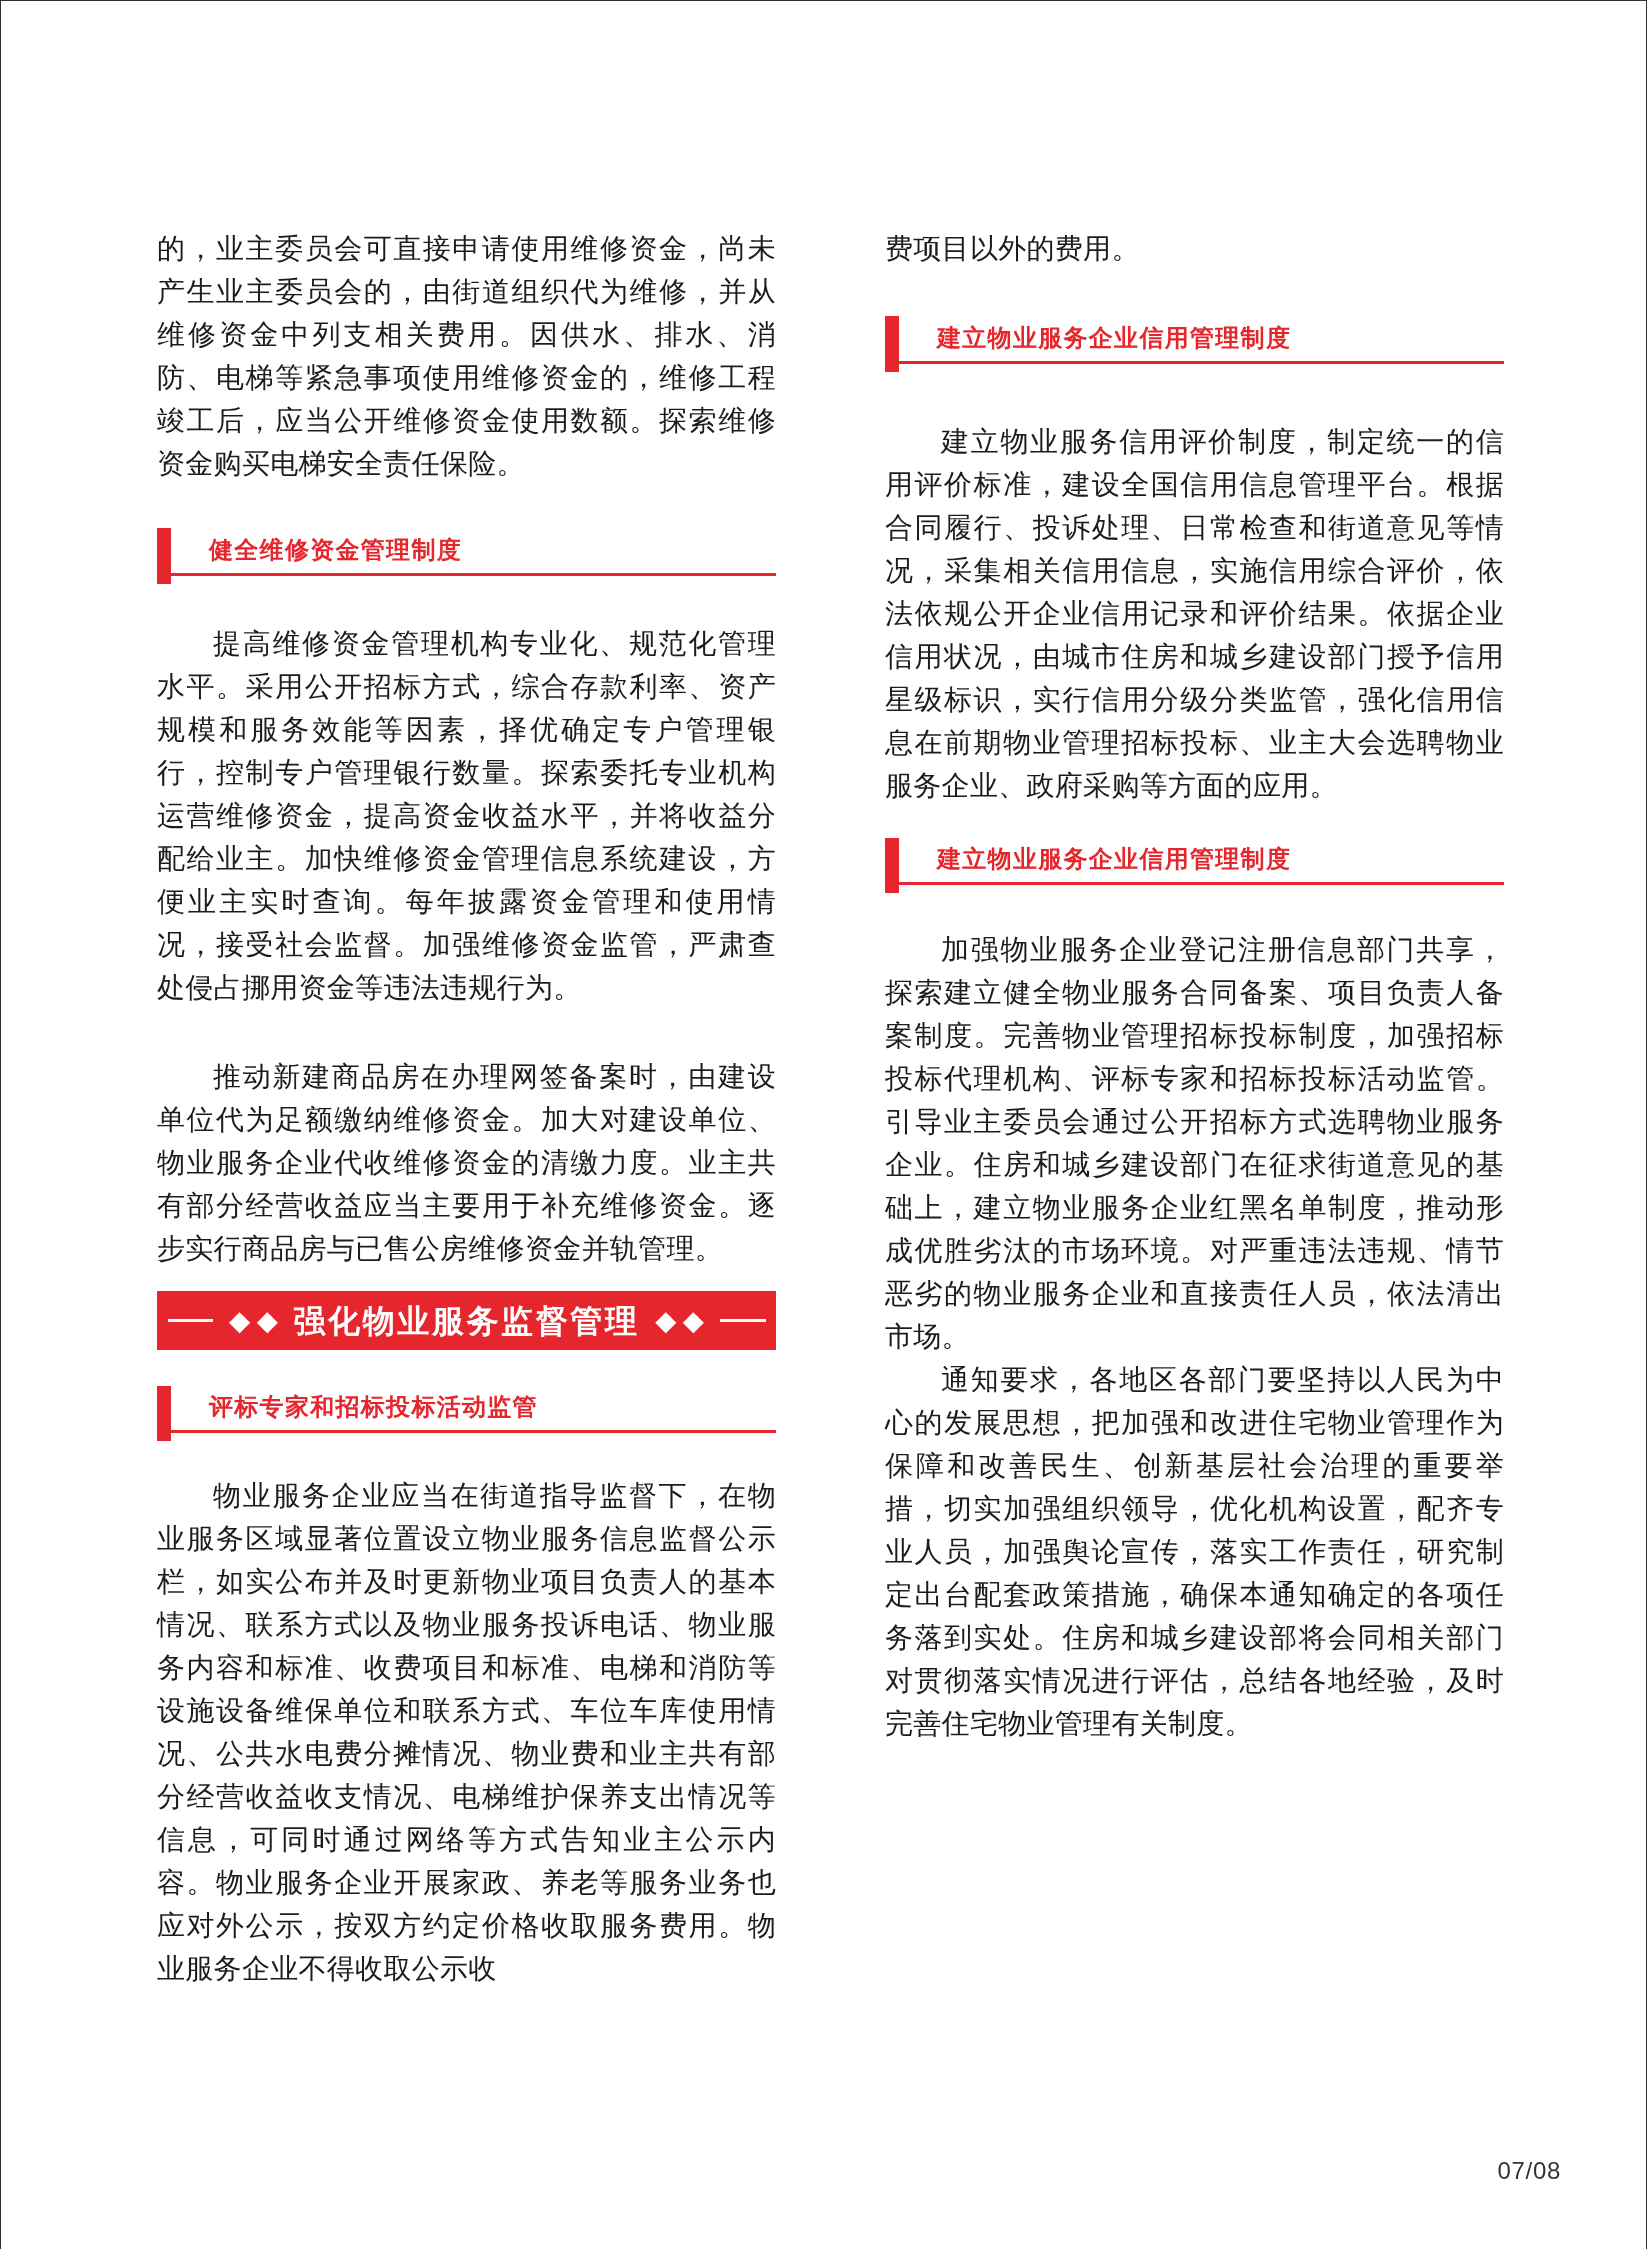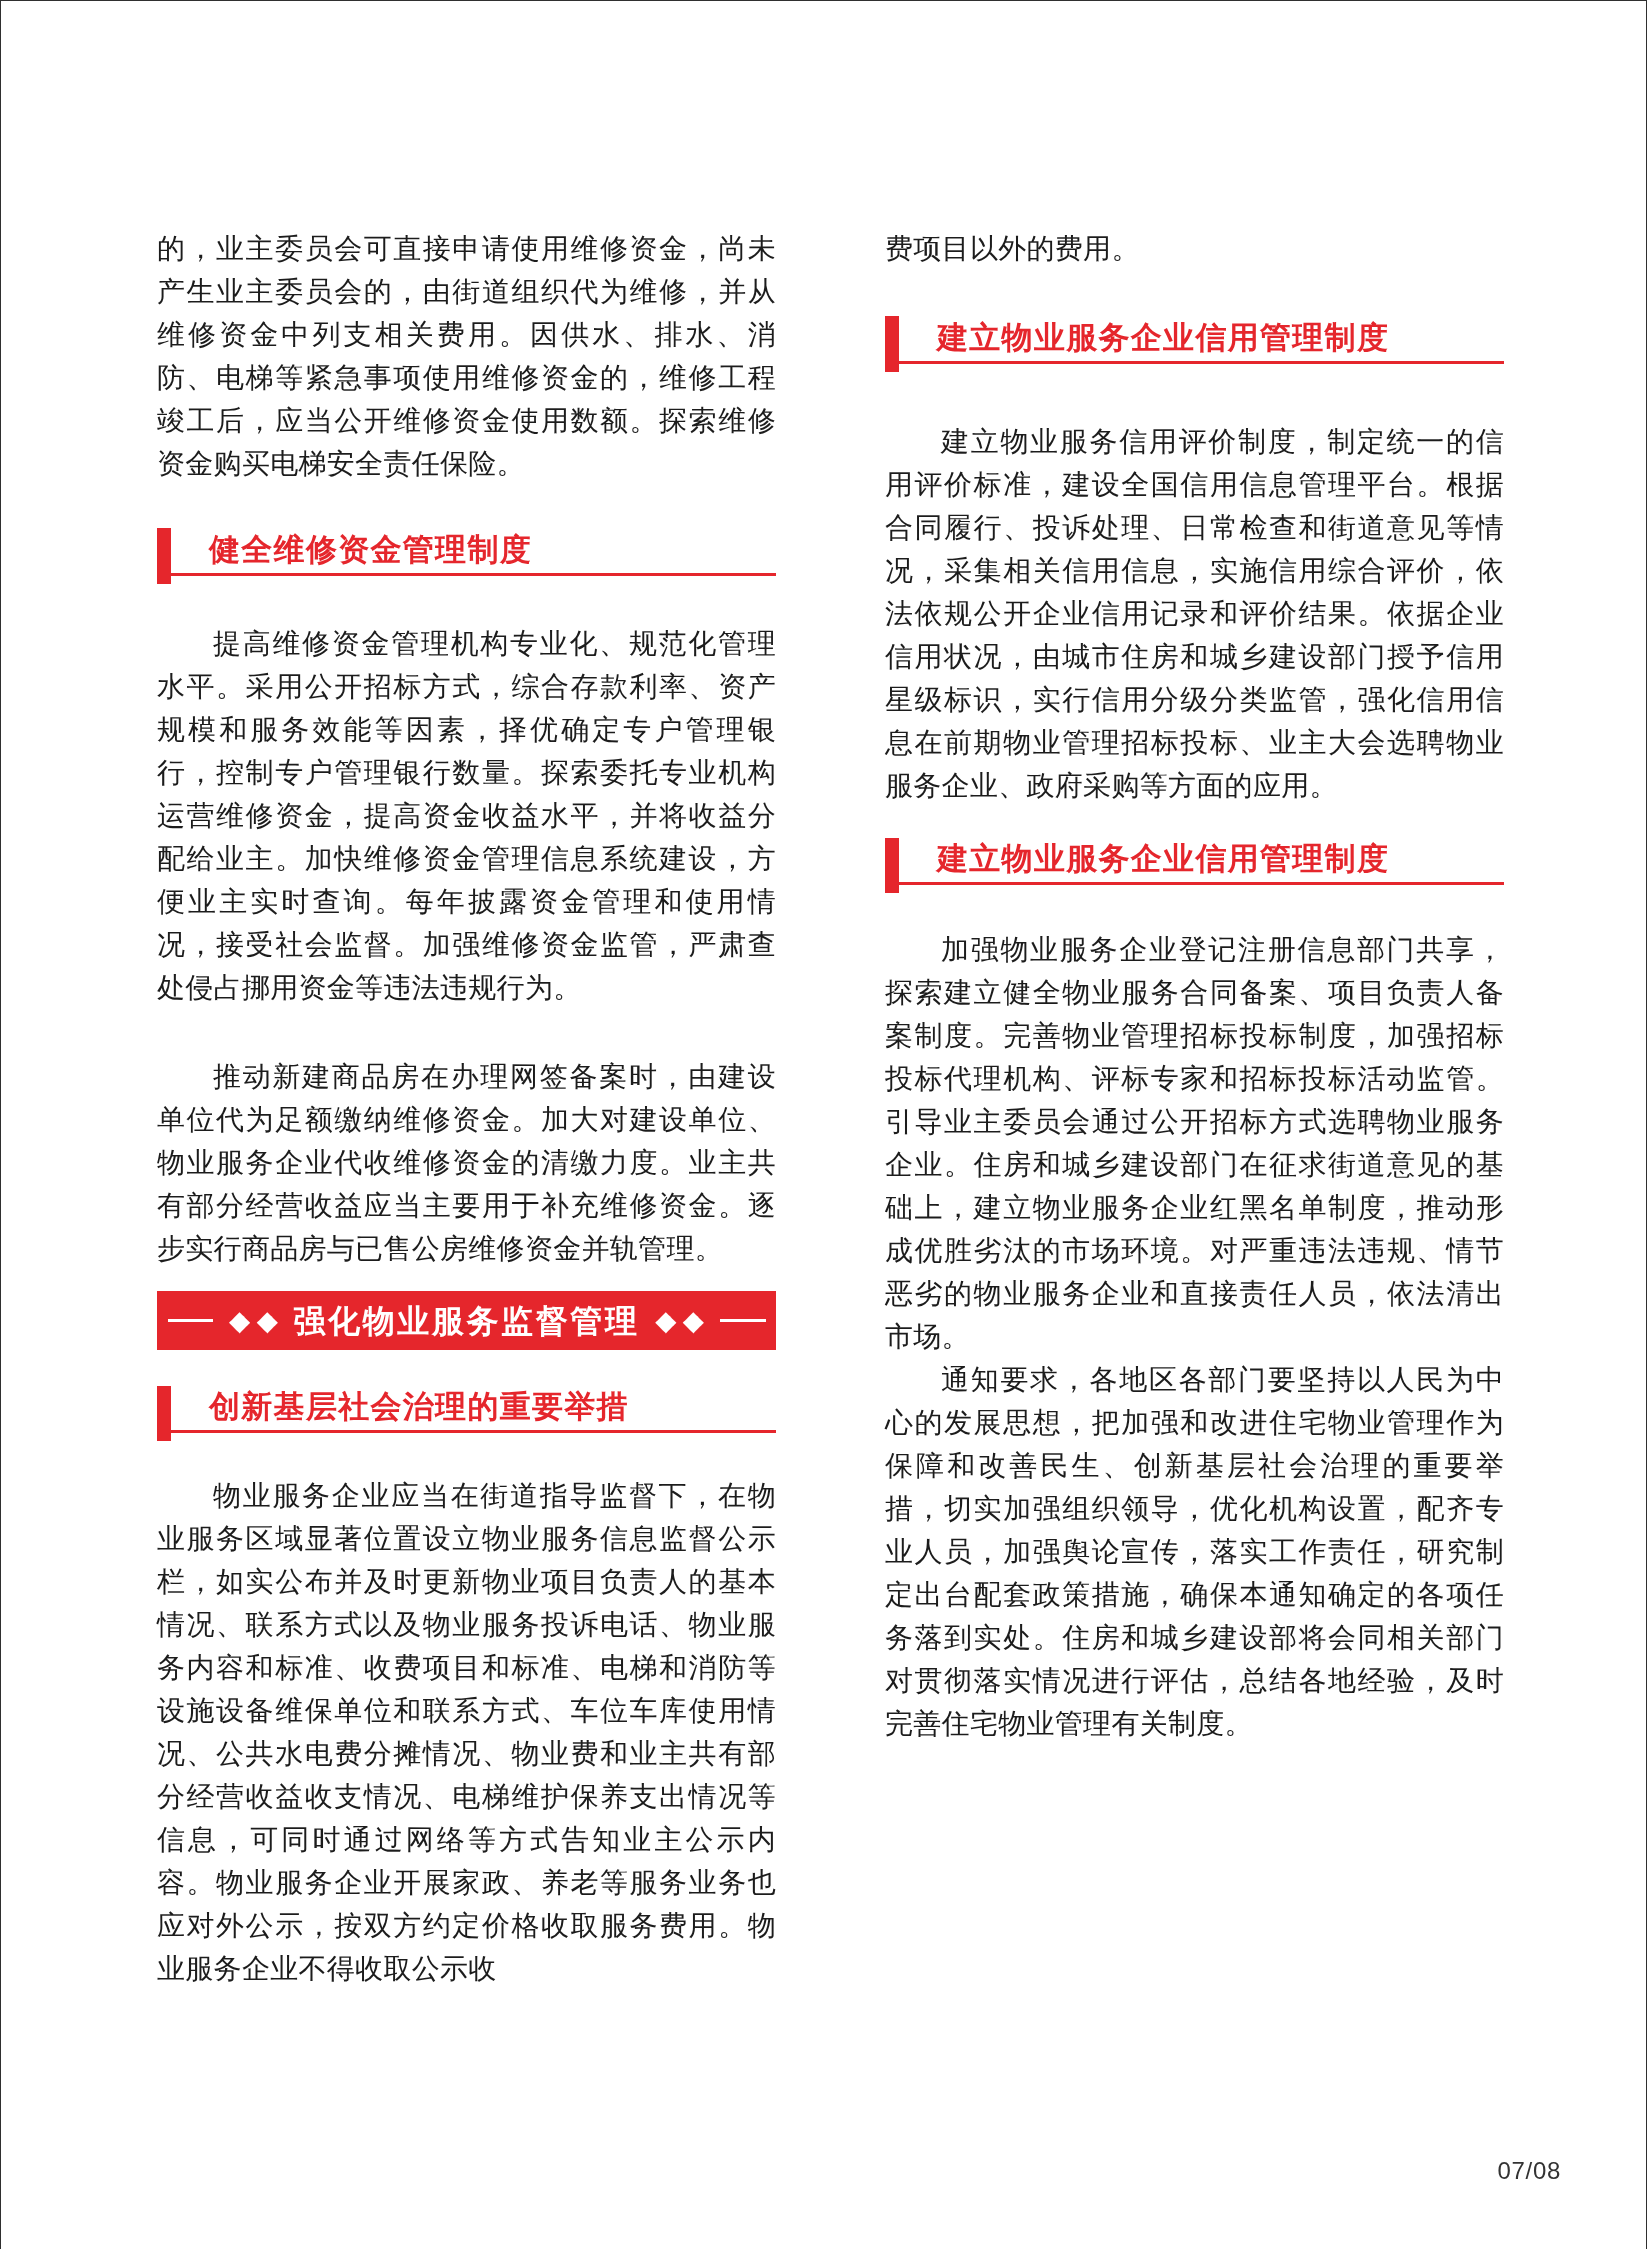--- a/index.html
+++ b/index.html
@@ -43,21 +43,21 @@
   .sec .bar{
     position:absolute;
     left:0;top:-2.6px;bottom:-10.5px;
     width:13.7px;
     background:var(--red);
   }
   .sec h2{
     margin:0;
     font-family:"Liberation Sans","DejaVu Sans",sans-serif;
     font-weight:bold;
-    font-size:31px;
+    font-size:24px;
     line-height:37px;
     color:var(--red);
     letter-spacing:1.3px;
     white-space:nowrap;
   }
   .mt-h1{margin-top:46px;}   
   .mt-p{margin-top:46px;}    
   .mt-p2{margin-top:56px;}
   .mt-h2{margin-top:33px;}
   
@@ -121,21 +121,21 @@
       <div class="banner">
         <span class="bline"></span>
         <span class="bdia left">◆◆</span>
         <span class="btitle">强化物业服务监督管理</span>
         <span class="bdia right">◆◆</span>
         <span class="bline"></span>
       </div>
 
       <div class="sec" style="margin-top:38px;">
         <span class="bar"></span>
-        <h2>创新基层社会治理的重要举措</h2>
+        <h2>评标专家和招标投标活动监管</h2>
       </div>
 
       <p class="para" style="margin-top:41px;">物业服务企业应当在街道指导监督下，在物业服务区域显著位置设立物业服务信息监督公示栏，如实公布并及时更新物业项目负责人的基本情况、联系方式以及物业服务投诉电话、物业服务内容和标准、收费项目和标准、电梯和消防等设施设备维保单位和联系方式、车位车库使用情况、公共水电费分摊情况、物业费和业主共有部分经营收益收支情况、电梯维护保养支出情况等信息，可同时通过网络等方式告知业主公示内容。物业服务企业开展家政、养老等服务业务也应对外公示，按双方约定价格收取服务费用。物业服务企业不得收取公示收</p>
     </div>
 
     <div class="col">
 
       <p class="para no-indent">费项目以外的费用。</p>
 
       <div class="sec" style="margin-top:49px;">

